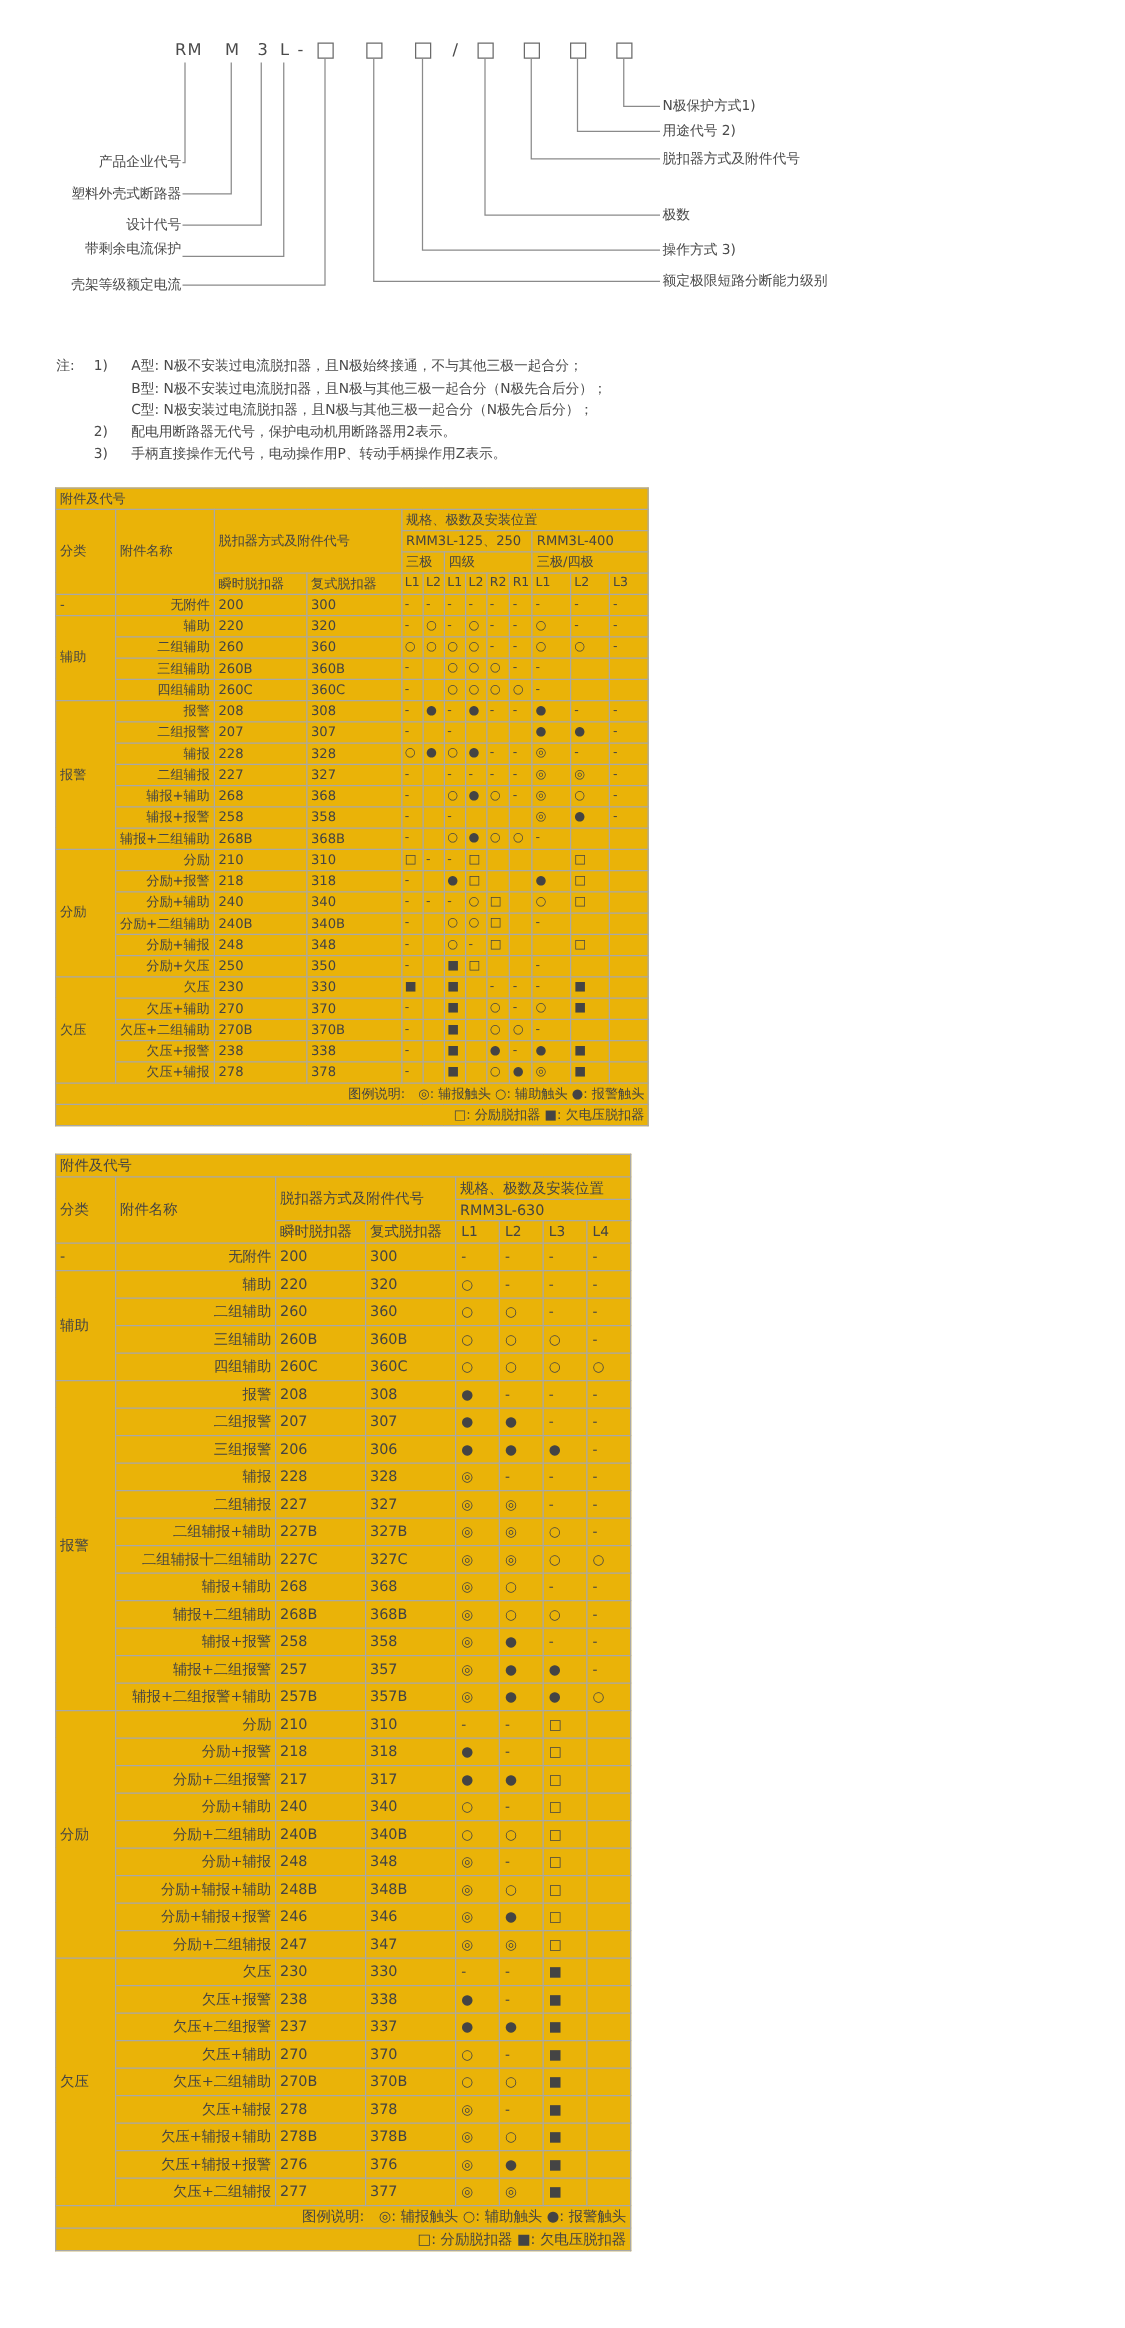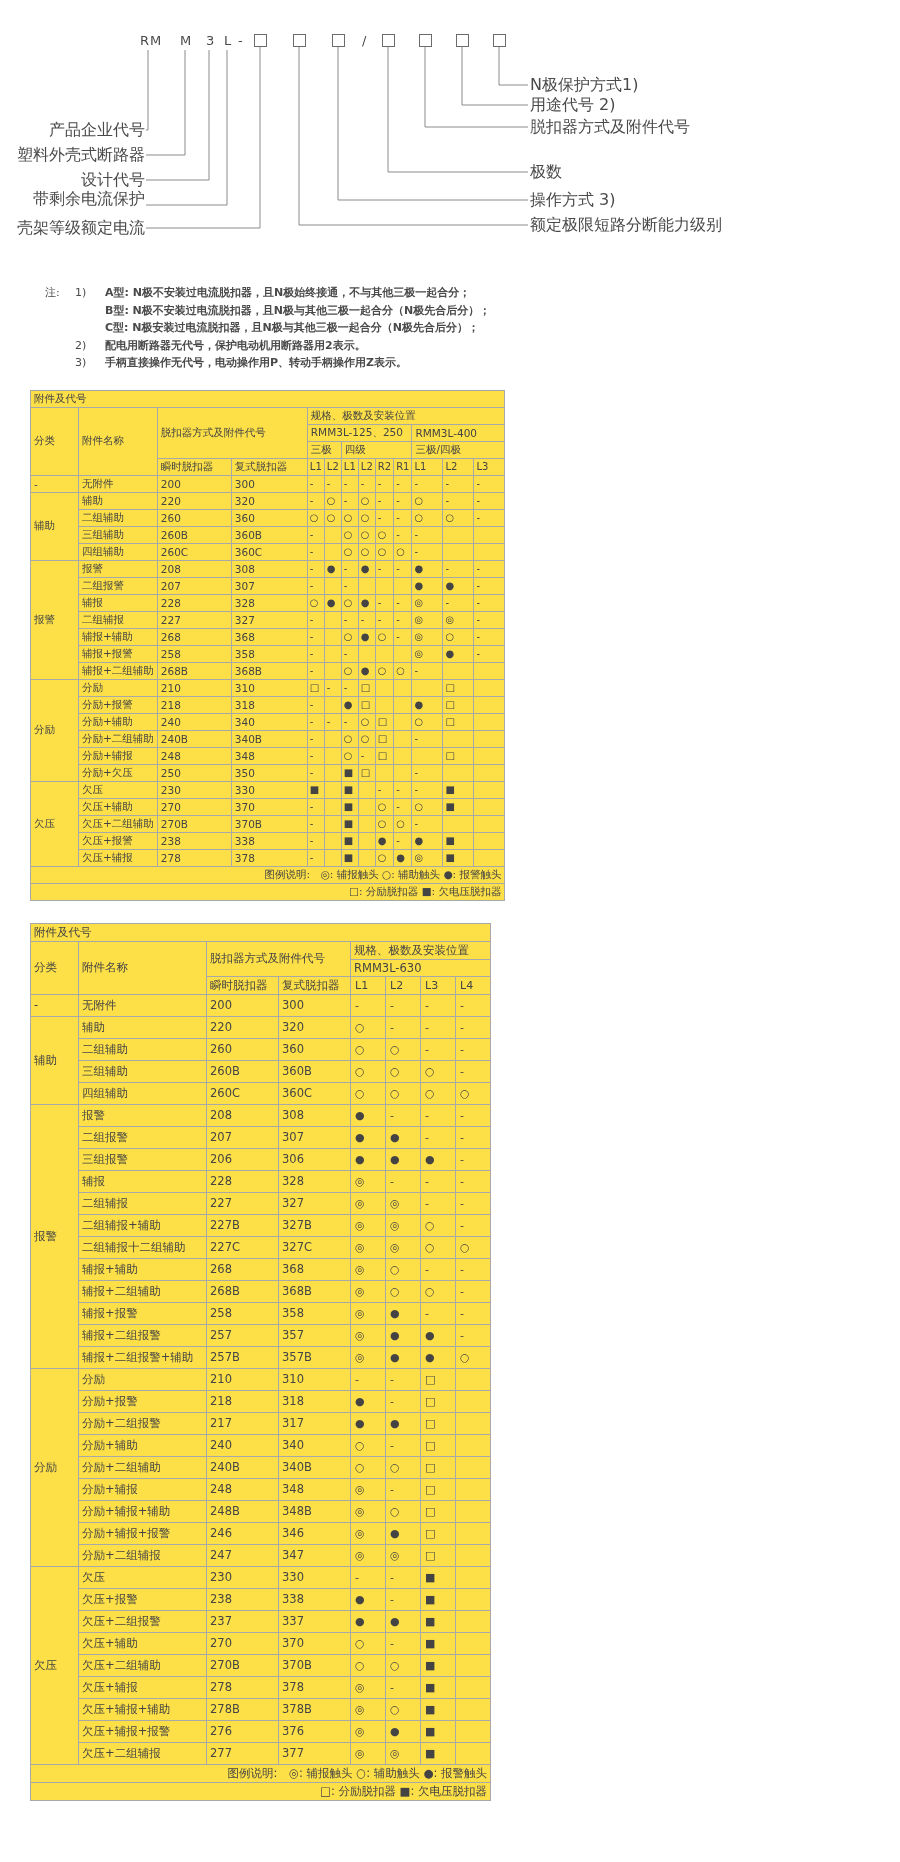--- a/index.html
+++ b/index.html
@@ -4,52 +4,52 @@
 <style>
   html,body{margin:0;padding:0;background:#ffffff;}
   body{width:900px;font-family:"DejaVu Sans","Liberation Sans",sans-serif;color:#3f3f3f;}
   .page{position:relative;width:900px;height:1862px;background:#fff;overflow:hidden;}
 
   
   .diagram{position:relative;width:900px;height:245px;margin-top:25px;}
   .diagram svg{position:absolute;left:0;top:0;}
   .cp{position:absolute;top:8px;font-size:13px;line-height:15px;color:#4a4a4a;letter-spacing:1px;}
   .box{position:absolute;top:9px;width:11px;height:11px;border:1px solid #6b6b6b;background:#fff;}
-  .lbl{position:absolute;font-size:16px;line-height:14px;color:#4a4a4a;white-space:nowrap;}
+  .lbl{position:absolute;font-size:11px;line-height:14px;color:#4a4a4a;white-space:nowrap;}
   .lbl.left{left:0;width:145px;text-align:right;}
   .lbl.right{left:530px;text-align:left;}
 
   
   .notes{margin:14px 0 0 45px;}
   .note-line{display:flex;font-size:11px;line-height:17.5px;color:#4a4a4a;}
   .np{width:30px;flex:none;}
   .nn{width:30px;flex:none;}
-  .nt{flex:1;font-weight:bold;}
+  .nt{flex:1;}
 
   
-  table{border-collapse:collapse;table-layout:fixed;margin-left:30px;background:#fde047;}
+  table{border-collapse:collapse;table-layout:fixed;margin-left:44px;background:#eab308;}
   td{border:1px solid #a8a8a8;padding:1px 3px;white-space:nowrap;overflow:hidden;vertical-align:middle;color:#444;}
   .tt{font-size:11px;height:13px;text-align:left;}
   .hc{font-size:10.5px;text-align:left;}
   .legend{font-size:10.5px;text-align:right;}
   .legend.l2{padding-left:45px;}
 
   .t1{margin-top:18px;}
   .t1 td{font-size:10.5px;height:13px;}
   .t1 tbody td{height:13px;}
   .t1 .sym{padding:1px 2px;text-align:left;font-size:10px;}
   .t1 .code{text-align:left;}
 
   .t2{margin-top:22px;}
   .t2 td{font-size:11.5px;height:14px;}
   .t2 tbody td{height:19px;}
   .t2 .sym{padding:1px 4px;text-align:left;font-size:11px;}
 
   .cat{text-align:left;}
-  .name{text-align:left;}
+  .name{text-align:right;}
 </style>
 </head>
 <body>
 
 <div class="page">
 
   <div class="diagram">
     <svg width="900" height="245" viewBox="0 0 900 245">
       <g stroke="#8a8a8a" stroke-width="1" fill="none">
         <polyline points="146,105 148,105 148,25"></polyline>

